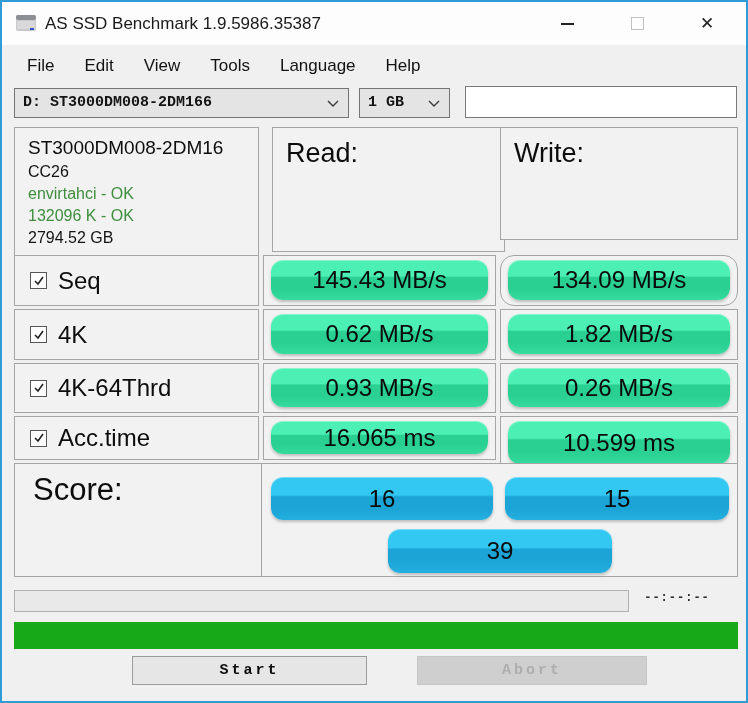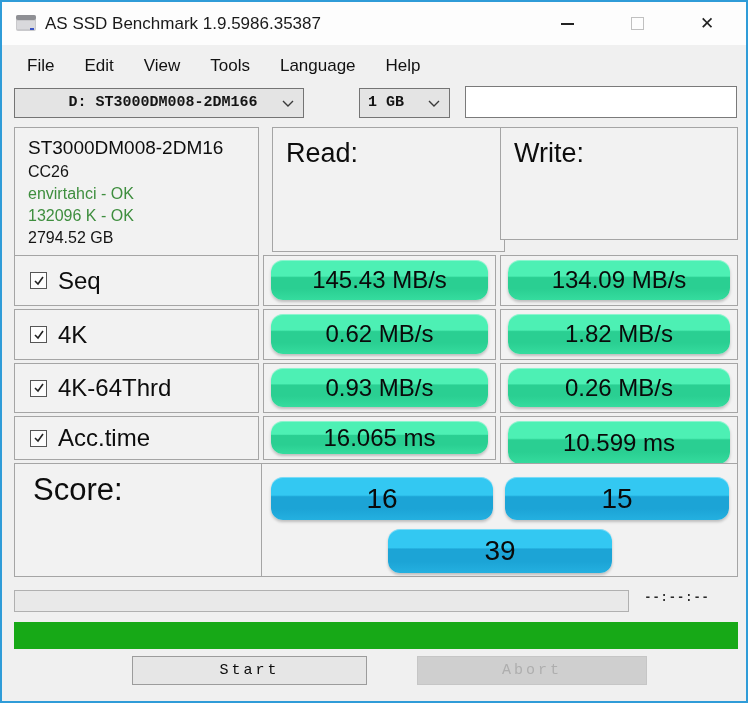--- a/index.html
+++ b/index.html
@@ -70,30 +70,30 @@
       var(--pill-green-bottom) 100%);}
   .pill-blue{background:linear-gradient(180deg,
       var(--pill-blue-top) 0%, var(--pill-blue-top) 42%,
       var(--pill-blue-mid) 46%, var(--pill-blue-mid) 74%,
       var(--pill-blue-bottom) 100%);}
   
   .score-panel{left:12px;top:461px;width:724px;height:114px;}
   .score-divider{position:absolute;left:246px;top:0;bottom:0;width:1px;background:var(--panel-border);}
   .score-label{position:absolute;left:18px;top:8px;font-size:31px;color:#0d0d0d;}
   .score-pill{position:absolute;border-radius:12px;display:flex;align-items:center;justify-content:center;
-              font-size:28px;color:#0a0a0a;
+              font-size:24px;color:#0a0a0a;
               box-shadow:0 2px 3px rgba(0,0,0,0.22), inset 0 1px 0 rgba(255,255,255,0.35);}
   
   .progressbar{position:absolute;left:12px;top:588px;width:615px;height:22px;background:#e9e9e9;border:1px solid #b0b0b0;}
   .time-text{position:absolute;left:640px;top:589px;width:70px;text-align:center;
              font-family:"Liberation Mono","DejaVu Sans Mono",monospace;font-weight:700;
              font-size:12px;color:#2a2a2a;letter-spacing:1px;}
   .greenbar{position:absolute;left:12px;top:620px;width:724px;height:27px;background:var(--progress-green);}
   .btn{position:absolute;top:654px;height:29px;display:flex;align-items:center;justify-content:center;
-       font-family:"Liberation Mono","DejaVu Sans Mono",monospace;font-weight:400;
+       font-family:"Liberation Mono","DejaVu Sans Mono",monospace;font-weight:700;
        font-size:15px;letter-spacing:3px;cursor:default;}
   .btn-start{left:130px;width:235px;background:#e6e6e6;border:1px solid #9c9c9c;color:#0d0d0d;}
   .btn-abort{left:415px;width:230px;background:#cfcfcf;border:1px solid #c6c6c6;color:#aeaeae;}
 </style>
 </head>
 <body>
 
 <div class="window">
 
   <div class="titlebar">
@@ -119,21 +119,21 @@
 
   <div class="menubar">
     <div class="menu-item">File</div>
     <div class="menu-item">Edit</div>
     <div class="menu-item">View</div>
     <div class="menu-item">Tools</div>
     <div class="menu-item">Language</div>
     <div class="menu-item">Help</div>
   </div>
 
-  <div class="combo" style="left:12px;top:86px;width:290px;text-align:center;">
+  <div class="combo" style="left:12px;top:86px;width:335px;">
     <span>D: ST3000DM008-2DM166</span>
     <svg class="chev" width="12" height="8" viewBox="0 0 12 8">
       <path d="M1 1 L6 6 L11 1" stroke="#3a3a3a" stroke-width="1.4" fill="none"></path>
     </svg>
   </div>
   <div class="combo" style="left:357px;top:86px;width:91px;">
     <span>1 GB</span>
     <svg class="chev" width="12" height="8" viewBox="0 0 12 8">
       <path d="M1 1 L6 6 L11 1" stroke="#3a3a3a" stroke-width="1.4" fill="none"></path>
     </svg>
@@ -159,21 +159,21 @@
     <span class="checkbox checked">
       <svg width="12" height="12" viewBox="0 0 12 12">
           <path d="M2 6 L5 9 L10 2" stroke="#222" stroke-width="1.6" fill="none"></path>
         </svg>
     </span>
     <span class="row-label">Seq</span>
   </div>
   <div class="panel value-cell" style="left:261px;top:253px;width:233px;height:51px;">
     <div class="pill pill-green">145.43 MB/s</div>
   </div>
-  <div class="panel value-cell" style="left:498px;top:253px;width:238px;height:51px;">
+  <div class="panel value-cell" style="left:498px;top:253px;width:238px;height:51px;border-radius:14px;">
     <div class="pill pill-green">134.09 MB/s</div>
   </div>
 
   <div class="panel label-cell" style="top:307px;height:51px;">
     <span class="checkbox checked">
       <svg width="12" height="12" viewBox="0 0 12 12">
           <path d="M2 6 L5 9 L10 2" stroke="#222" stroke-width="1.6" fill="none"></path>
         </svg>
     </span>
     <span class="row-label">4K</span>

